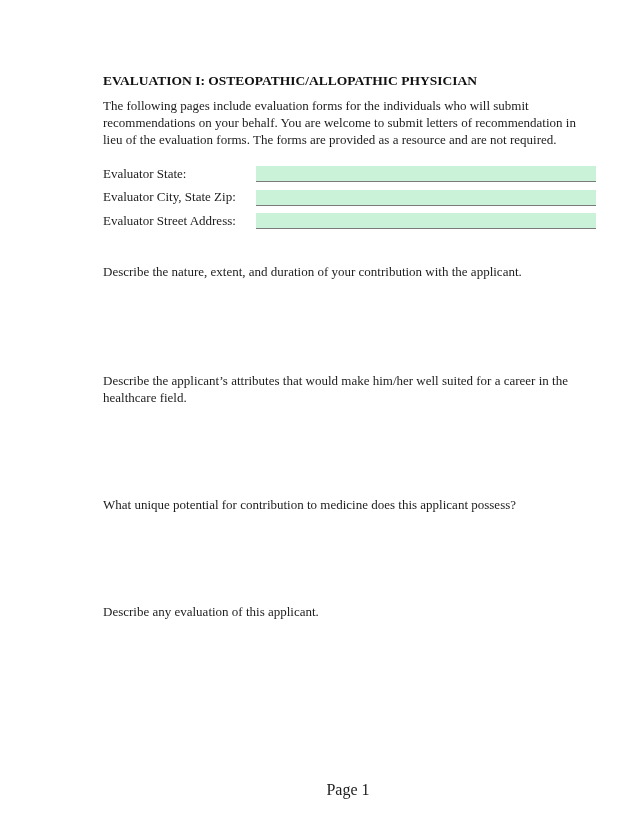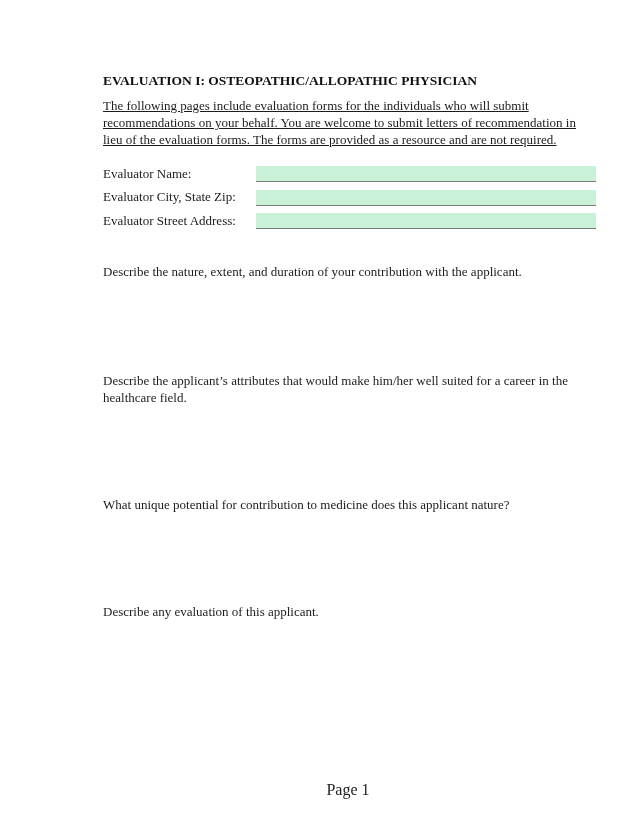--- a/index.html
+++ b/index.html
@@ -32,21 +32,20 @@
     width: 493px;
   }
   .doc-title {
     font-weight: bold;
     font-size: 13.5px;
     margin: 0 0 7px 0;
     color: #111;
   }
   .intro {
     margin: 0 0 17px 0;
-    text-decoration: underline;
   }
   .fields {
     margin: 0 0 14px 0;
   }
   .field-row {
     display: flex;
     align-items: flex-end;
     margin-bottom: 6px;
   }
   .field-label {
@@ -95,21 +94,21 @@
   <div class="content">
 
     <h1 class="doc-title">EVALUATION I: OSTEOPATHIC/ALLOPATHIC PHYSICIAN</h1>
 
     <p class="intro">The following pages include evaluation forms for the individuals who will submit recommendations on your behalf.  You are welcome to submit letters of recommendation in lieu of the evaluation forms.  The forms are provided as a resource and are not required.</p>
 
     <div class="fields">
 
 
       <div class="field-row">
-        <span class="field-label">Evaluator Name:</span>
+        <span class="field-label">Evaluator State:</span>
         <input class="field-input" type="text" value="" style="">
       </div>
 
       <div class="field-row">
         <span class="field-label">Evaluator City, State Zip:</span>
         <input class="field-input" type="text" value="" style="">
       </div>
 
       <div class="field-row">
         <span class="field-label">Evaluator Street Address:</span>
@@ -118,21 +117,21 @@
 
     </div>
 
 
     <p class="question q1">Describe the nature, extent, and duration of your contribution with the applicant.</p>
     <div class="spacer-lg"></div>
 
     <p class="question">Describe the applicant’s attributes that would make him/her well suited for a career in the healthcare field.</p>
     <div class="spacer-md"></div>
 
-    <p class="question">What unique potential for contribution to medicine does this applicant nature?</p>
+    <p class="question">What unique potential for contribution to medicine does this applicant possess?</p>
     <div class="spacer-md"></div>
 
     <p class="question">Describe any evaluation of this applicant.</p>
 
   </div>
 
   <div class="footer">Page 1</div>
 </div>
 
 </body></html>

